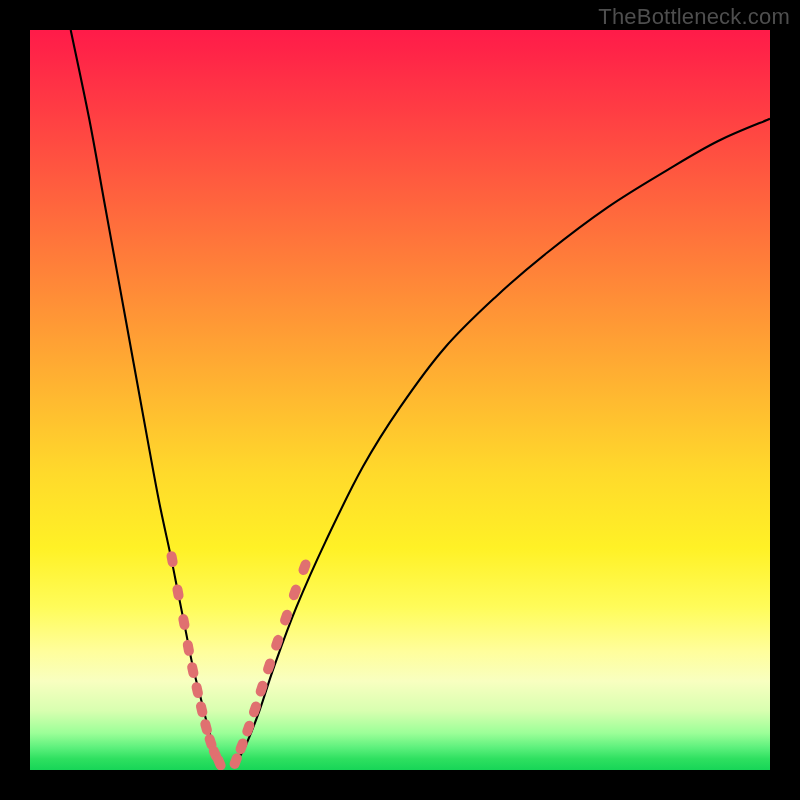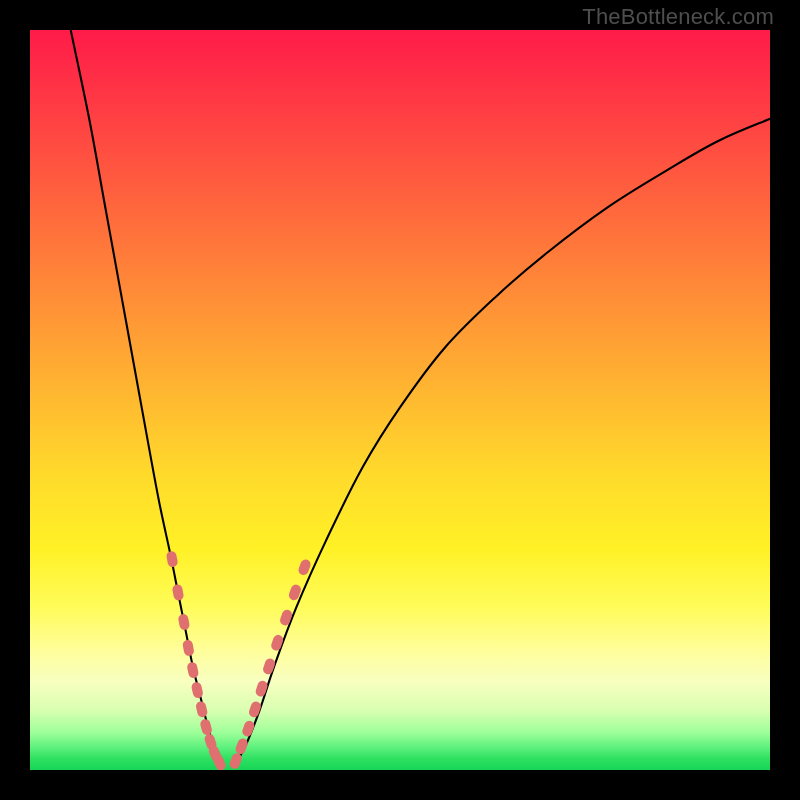--- a/index.html
+++ b/index.html
@@ -44,21 +44,21 @@
       #d8ffb0 92%,
       #9cff98 95%,
       #5cf07c 97%,
       #2ee060 98.5%,
       #17d557 100%
     );
   }
   .watermark {
     position: absolute;
     top: 4px;
-    right: 26px;
+    right: 10px;
     color: #4e4e4e;
     font-size: 22px;
     font-weight: 500;
     letter-spacing: 0.2px;
     user-select: none;
   }
   svg.curves {
     position: absolute;
     left: 0; top: 0;
     width: 740px;

